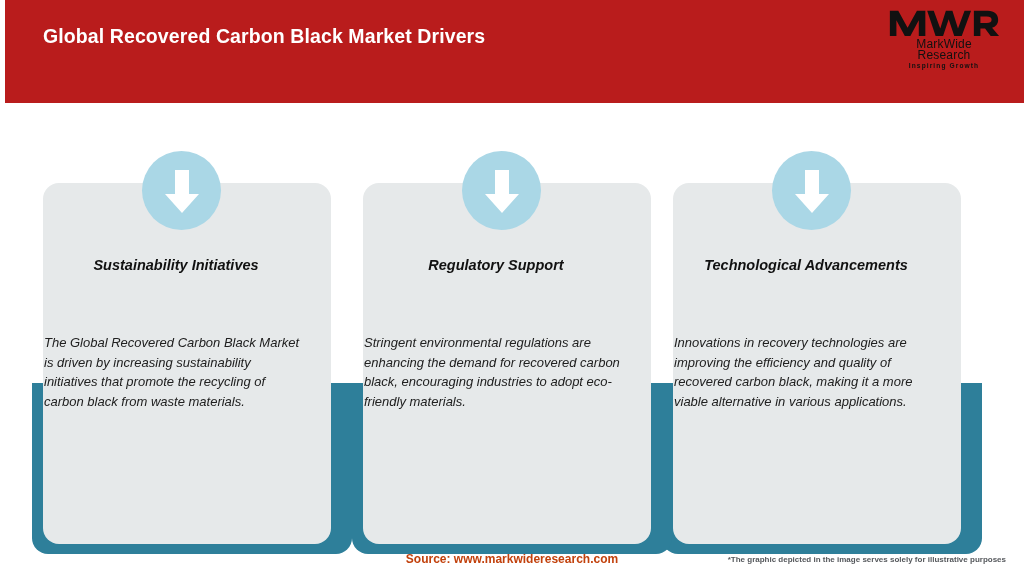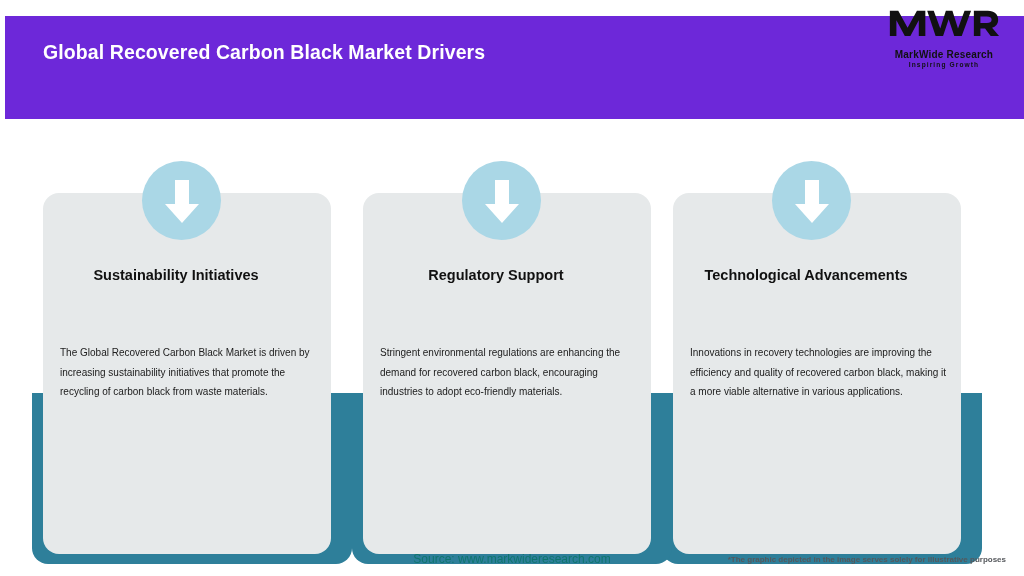--- a/index.html
+++ b/index.html
@@ -13,24 +13,24 @@
     position: relative;
     overflow: hidden;
     font-family: "Liberation Sans", sans-serif;
     background: #ffffff;
   }
 
   
   .header-bar {
     position: absolute;
     left: 5px;
-    top: 16px;
+    top: 0;
     width: 1019px;
     height: 103px;
-    background: #6d28d9;
+    background: #b91c1c;
   }
   .header-title {
     position: absolute;
     left: 38px;
     top: 25px;
     font-size: 19.5px;
     font-weight: bold;
     color: #ffffff;
     letter-spacing: 0.1px;
     white-space: nowrap;
@@ -45,49 +45,50 @@
     height: 56px;
     text-align: center;
   }
   .logo-mark {
     display: block;
     width: 100%;
     height: 30px;
   }
   .logo-name {
     display: block;
-    font-size: 10px;
-    font-weight: bold;
+    font-size: 12px;
+    font-weight: normal;
     color: #111111;
     letter-spacing: 0.2px;
     line-height: 11px;
-    margin-top: 11px;
+    margin-top: 1px;
   }
   .logo-tag {
     display: block;
     font-size: 6.6px;
     font-weight: bold;
     color: #111111;
     letter-spacing: 1.1px;
     line-height: 9px;
   }
 
   
   .cards-area {
     position: absolute;
     left: 0;
     top: 103px;
     width: 1024px;
     height: 473px;
   }
   .card {
     position: absolute;
-    top: 18px;
+    top: 8px;
     width: 320px;
     height: 450px;
+    font-style: italic;
   }
   .card-frame {
     position: absolute;
     left: 0;
     top: 272px;
     width: 320px;
     height: 171px;
     background: #2E7F9A;
     border-radius: 0 0 16px 16px;
   }
@@ -126,38 +127,37 @@
     font-size: 14.5px;
     font-weight: bold;
     color: #111111;
     z-index: 4;
   }
   .card-text {
     position: absolute;
     left: 12px;
     top: 222px;
     width: 262px;
-    font-size: 10px;
+    font-size: 13px;
     line-height: 19.5px;
     color: #202020;
     text-align: left;
     z-index: 4;
-    padding-left: 16px;
   }
 
   
   .footer-source {
     position: absolute;
     left: 0;
     top: 552px;
     width: 1024px;
     text-align: center;
     font-size: 12px;
-    font-weight: normal;
-    color: #0f766e;
+    font-weight: bold;
+    color: #c2410c;
   }
   .footer-note {
     position: absolute;
     right: 18px;
     top: 555px;
     font-size: 8px;
     font-weight: bold;
     color: #55585C;
     white-space: nowrap;
     margin-left: 32px;

